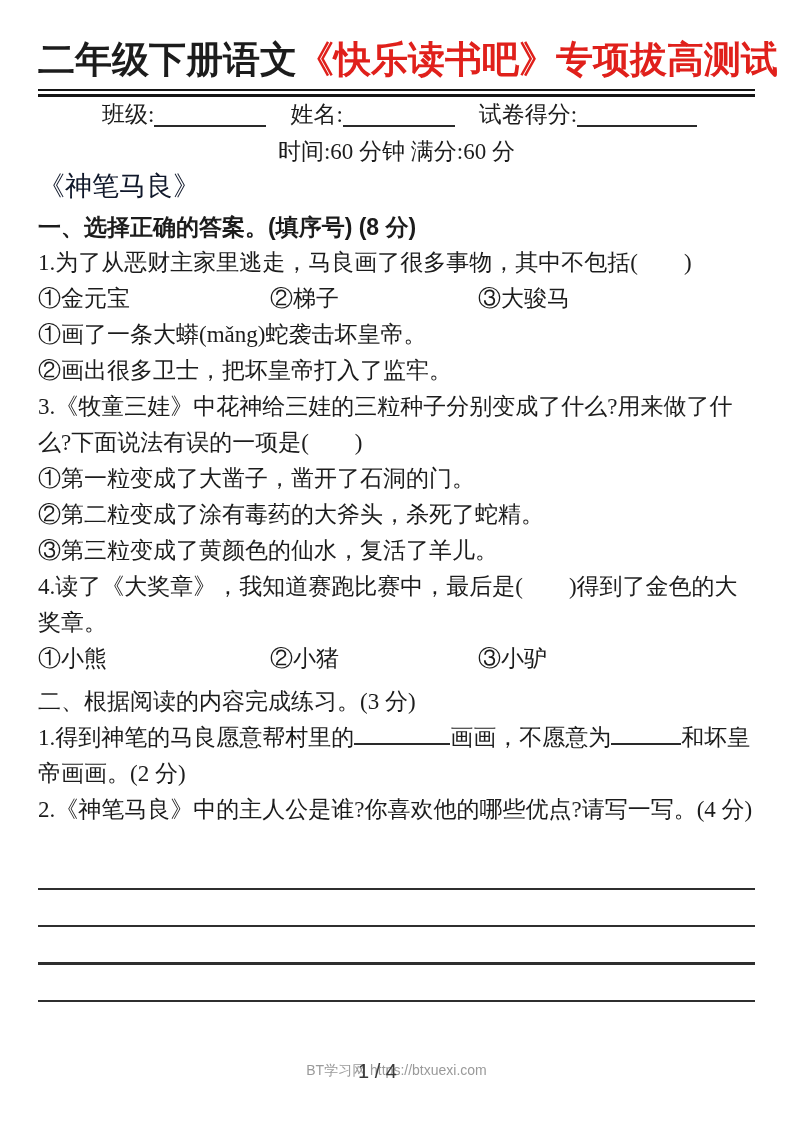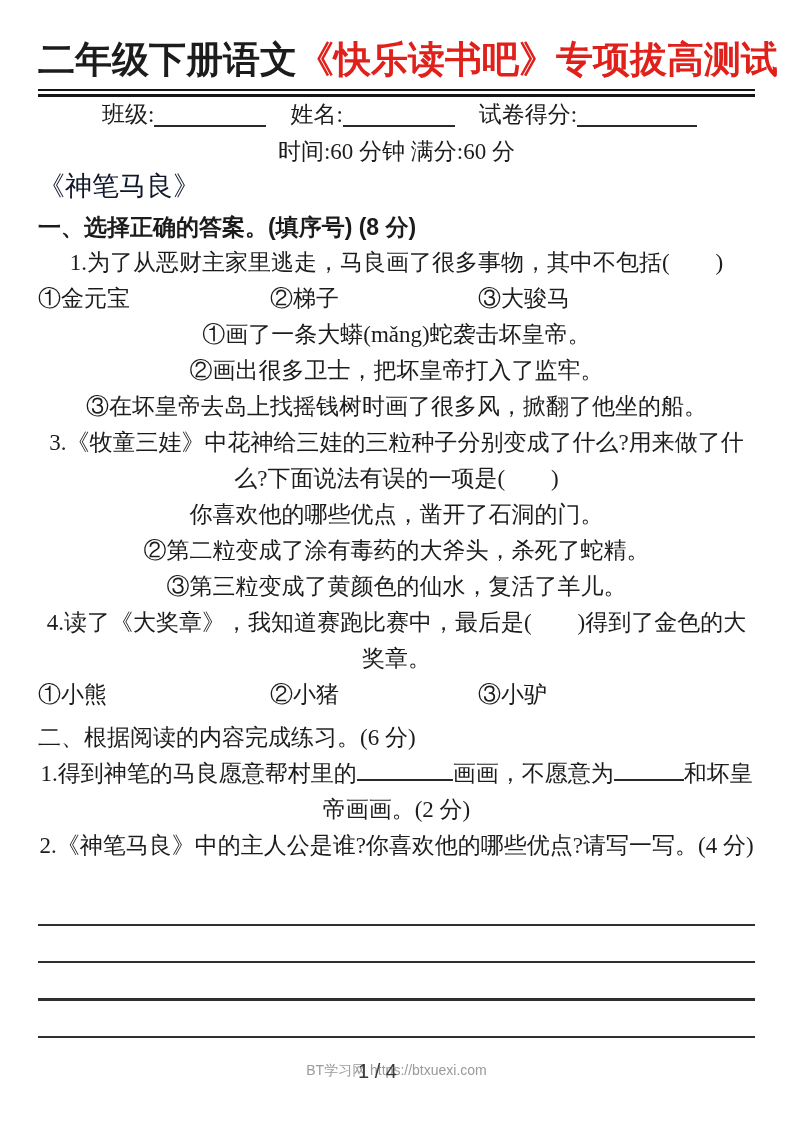--- a/index.html
+++ b/index.html
@@ -61,21 +61,20 @@
     font-family:"Liberation Sans","DejaVu Sans",sans-serif;
     font-weight:700;
     font-size:23px;
     line-height:36px;
     margin-top:7px;
   }
   .sec-heading.plain{font-weight:400;font-family:"Liberation Serif","DejaVu Serif",serif;}
   .q,.choice{
     font-size:23px;
     line-height:36px;
-    text-align:center;
   }
   .options{
     display:flex;
     font-size:23px;
     line-height:36px;
   }
   .options span:nth-child(1){width:232px;}
   .options span:nth-child(2){width:208px;}
   .inline-blank{
     display:inline-block;
@@ -138,35 +137,34 @@
 
   <div class="q">1.为了从恶财主家里逃走，马良画了很多事物，其中不包括(　　)</div>
   <div class="options">
     <span>①金元宝</span>
     <span>②梯子</span>
     <span>③大骏马</span>
   </div>
 
   <div class="choice">①画了一条大蟒(mǎng)蛇袭击坏皇帝。</div>
   <div class="choice">②画出很多卫士，把坏皇帝打入了监牢。</div>
-  <div class="choice">③在坏皇帝去岛上找摇钱树时画了很多风，掀翻了他坐的船。</div>
 
   <div class="q">3.《牧童三娃》中花神给三娃的三粒种子分别变成了什么?用来做了什么?下面说法有误的一项是(　　)</div>
-  <div class="choice">你喜欢他的哪些优点，凿开了石洞的门。</div>
+  <div class="choice">①第一粒变成了大凿子，凿开了石洞的门。</div>
   <div class="choice">②第二粒变成了涂有毒药的大斧头，杀死了蛇精。</div>
   <div class="choice">③第三粒变成了黄颜色的仙水，复活了羊儿。</div>
 
   <div class="q">4.读了《大奖章》，我知道赛跑比赛中，最后是(　　)得到了金色的大奖章。</div>
   <div class="options">
     <span>①小熊</span>
     <span>②小猪</span>
     <span>③小驴</span>
   </div>
 
-  <div class="sec-heading plain">二、根据阅读的内容完成练习。(6 分)</div>
+  <div class="sec-heading plain">二、根据阅读的内容完成练习。(3 分)</div>
 
   <div class="q">
     <span>1.得到神笔的马良愿意帮村里的</span><span class="inline-blank w1"></span><span>画画，不愿意为</span><span class="inline-blank w2"></span><span>和坏皇帝画画。(2 分)</span>
   </div>
 
   <div class="q">2.《神笔马良》中的主人公是谁?你喜欢他的哪些优点?请写一写。(4 分)</div>
 
   <div class="answer-area">
     <div class="ans-line"></div>
     <div class="ans-line"></div>

